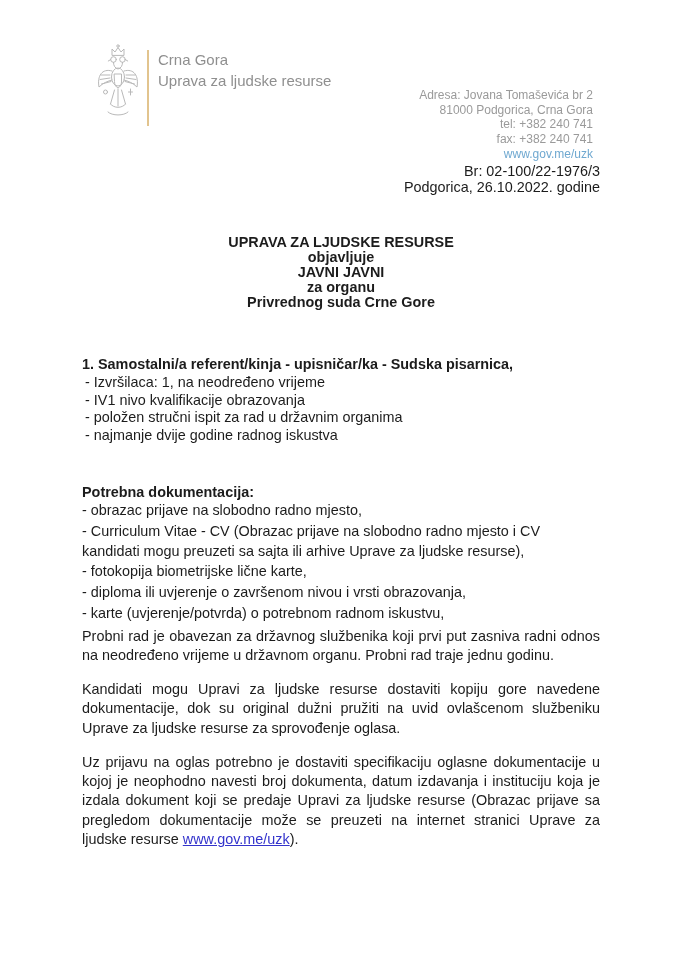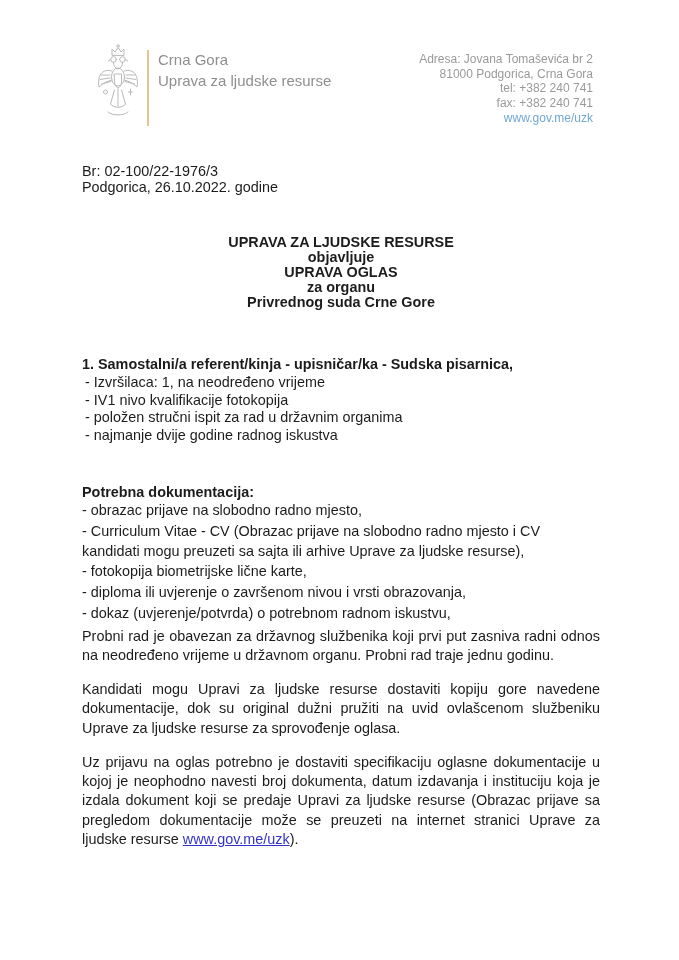--- a/index.html
+++ b/index.html
@@ -27,21 +27,21 @@
     text-align:right;
     font-size:12px; line-height:14.6px;
   }
   .address .site { margin-top:0.5px; }
 
   
   .content {
     position:absolute; left:82px; top:163px; width:518px;
     font-size:14.4px;
   }
-  .ref { line-height:16px; }
+  .ref { line-height:16px;text-align:right; }
   .title-block {
     margin-top:40px;
     text-align:center;
     font-weight:bold;
     line-height:15.1px;
   }
   .pos-heading {
     margin-top:47px;
     font-weight:bold;
     line-height:14.6px;
@@ -95,52 +95,52 @@
         <path d="M16.5,60 C20,64.5 28,64.5 31.5,60"></path>
         <path d="M14,68 C18,72 30,72 34,68"></path>
       </g>
     </svg>
   </div>
   <div class="org-sep" style="background: rgb(226, 196, 142);"></div>
   <div class="org-names" style="color: rgb(143, 143, 143);">
     <div>Crna Gora</div>
     <div>Uprava za ljudske resurse</div>
   </div>
-  <div class="address" style="color: rgb(154, 154, 154);">
+  <div class="address" style="color: rgb(154, 154, 154); margin-top: 36px;">
     <div>Adresa: Jovana Tomaševića br 2</div>
     <div>81000 Podgorica, Crna Gora</div>
     <div>tel: +382 240 741</div>
     <div>fax: +382 240 741</div>
     <div class="site" style="color: rgb(111, 168, 208);">www.gov.me/uzk</div>
   </div>
 
   <main class="content">
     <div class="ref">
       <div>Br: 02-100/22-1976/3</div>
       <div>Podgorica, 26.10.2022. godine</div>
     </div>
 
     <div class="title-block">
       <div>UPRAVA ZA LJUDSKE RESURSE</div>
       <div>objavljuje</div>
-      <div>UPRAVA OGLAS</div>
+      <div>JAVNI JAVNI</div>
       <div>za organu</div>
       <div>Privrednog suda Crne Gore</div>
     </div>
 
     <div class="pos-heading">1. Samostalni/a referent/kinja - upisničar/ka - Sudska pisarnica,</div>
     <div class="req">- Izvršilaca: 1, na neodređeno vrijeme</div>
-    <div class="req">- IV1 nivo kvalifikacije fotokopija</div>
+    <div class="req">- IV1 nivo kvalifikacije obrazovanja</div>
     <div class="req">- položen stručni ispit za rad u državnim organima</div>
     <div class="req">- najmanje dvije godine radnog iskustva</div>
 
     <div class="doc-heading">Potrebna dokumentacija:</div>
     <div class="doc-item">- obrazac prijave na slobodno radno mjesto,</div>
     <div class="doc-item">- Curriculum Vitae - CV (Obrazac prijave na slobodno radno mjesto i CV kandidati mogu preuzeti sa sajta ili arhive Uprave za ljudske resurse),</div>
     <div class="doc-item">- fotokopija biometrijske lične karte,</div>
     <div class="doc-item">- diploma ili uvjerenje o završenom nivou i vrsti obrazovanja,</div>
-    <div class="doc-item">- dokaz (uvjerenje/potvrda) o potrebnom radnom iskustvu,</div>
+    <div class="doc-item">- karte (uvjerenje/potvrda) o potrebnom radnom iskustvu,</div>
 
     <p class="para">Probni rad je obavezan za državnog službenika koji prvi put zasniva radni odnos na neodređeno vrijeme u državnom organu. Probni rad traje jednu godinu.</p>
     <p class="para">Kandidati mogu Upravi za ljudske resurse dostaviti kopiju gore navedene dokumentacije, dok su original dužni pružiti na uvid ovlašcenom službeniku Uprave za ljudske resurse za sprovođenje oglasa.</p>
     <p class="para"><span>Uz prijavu na oglas potrebno je dostaviti specifikaciju oglasne dokumentacije u kojoj je neophodno navesti broj dokumenta, datum izdavanja i instituciju koja je izdala dokument koji se predaje Upravi za ljudske resurse (Obrazac prijave sa pregledom dokumentacije može se preuzeti na internet stranici Uprave za ljudske resurse </span><a href="#" style="color: rgb(51, 51, 204);">www.gov.me/uzk</a><span>).</span></p>
   </main>
 </div>
 
 </body></html>

